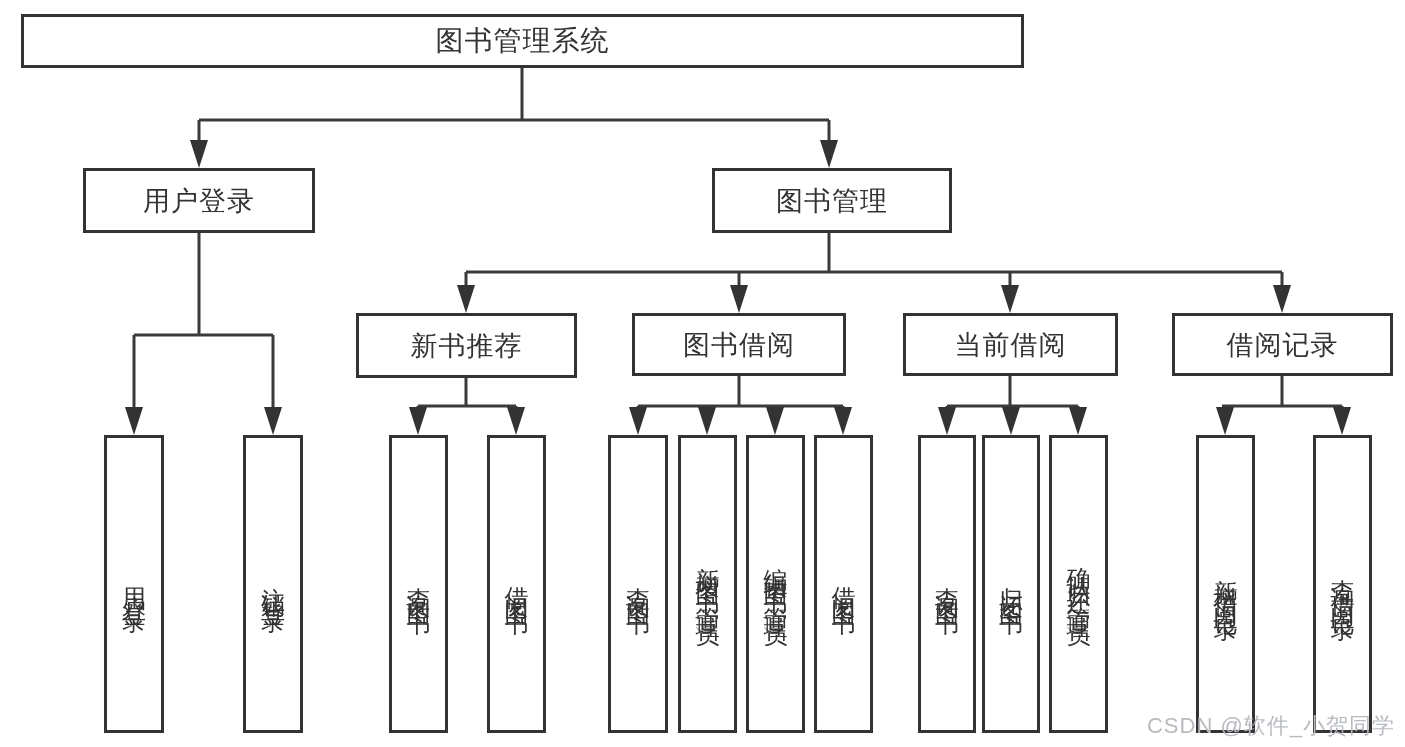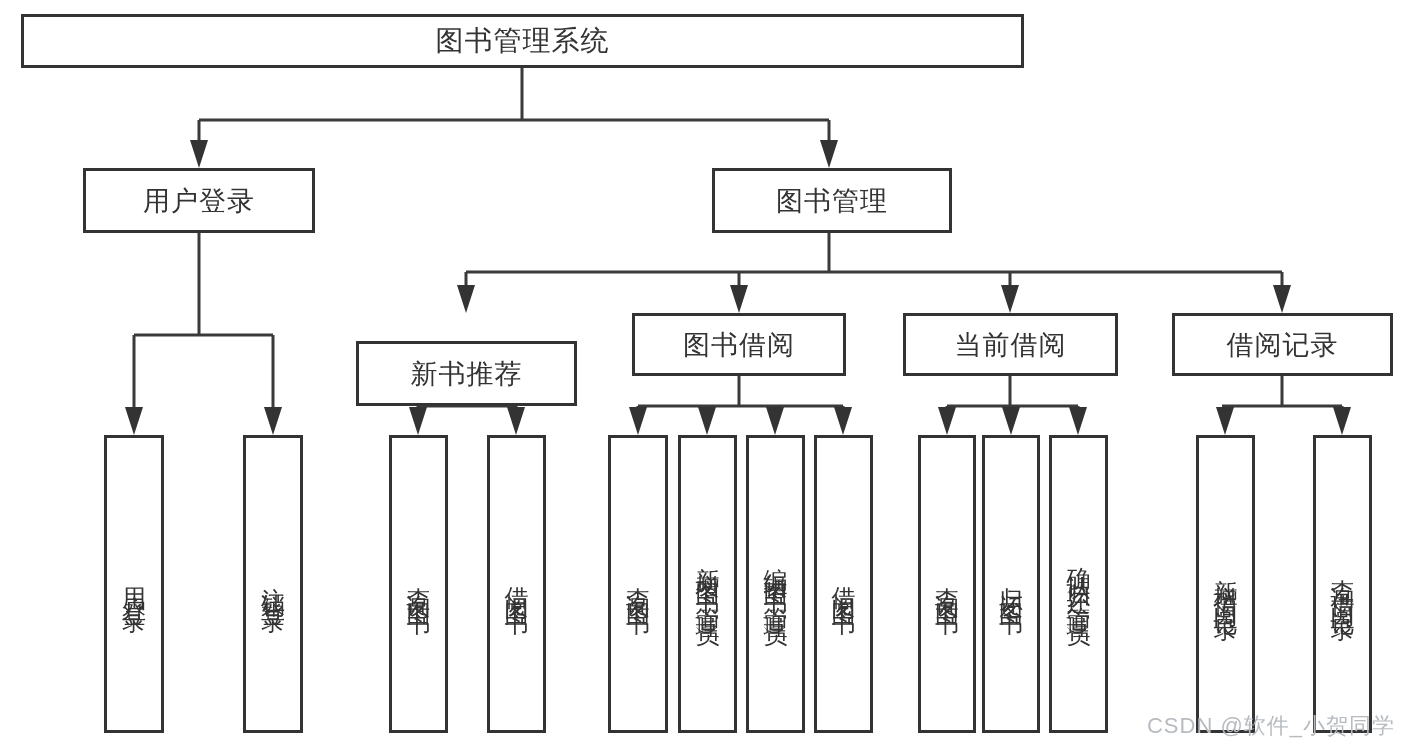--- a/index.html
+++ b/index.html
@@ -91,21 +91,21 @@
       M629 407 h18 L638 435 Z  M698 407 h18 L707 435 Z  M766 407 h18 L775 435 Z  M834 407 h18 L843 435 Z
       M938 407 h18 L947 435 Z  M1002 407 h18 L1011 435 Z  M1069 407 h18 L1078 435 Z
       M1216 407 h18 L1225 435 Z  M1333 407 h18 L1342 435 Z"></path>
   </svg>
 
   <div class="node root" style="left:21px; top:14px; width:1003px; height:54px;">图书管理系统</div>
 
   <div class="node" style="left:83px; top:168px; width:232px; height:65px;">用户登录</div>
   <div class="node" style="left:712px; top:168px; width:240px; height:65px;">图书管理</div>
 
-  <div class="node" style="left:356px; top:313px; width:221px; height:65px;margin-top:28px;">新书推荐</div>
+  <div class="node" style="left:356px; top:313px; width:221px; height:65px;">新书推荐</div>
   <div class="node" style="left:632px; top:313px; width:214px; height:63px;">图书借阅</div>
   <div class="node" style="left:903px; top:313px; width:215px; height:63px;">当前借阅</div>
   <div class="node" style="left:1172px; top:313px; width:221px; height:63px;">借阅记录</div>
 
   <div class="leaf" style="left:104px; width:60px;">用户登录</div>
   <div class="leaf" style="left:243px; width:60px;">注销登录</div>
 
   <div class="leaf" style="left:389px; width:59px;">查询图书</div>
   <div class="leaf" style="left:487px; width:59px;">借阅图书</div>
 

